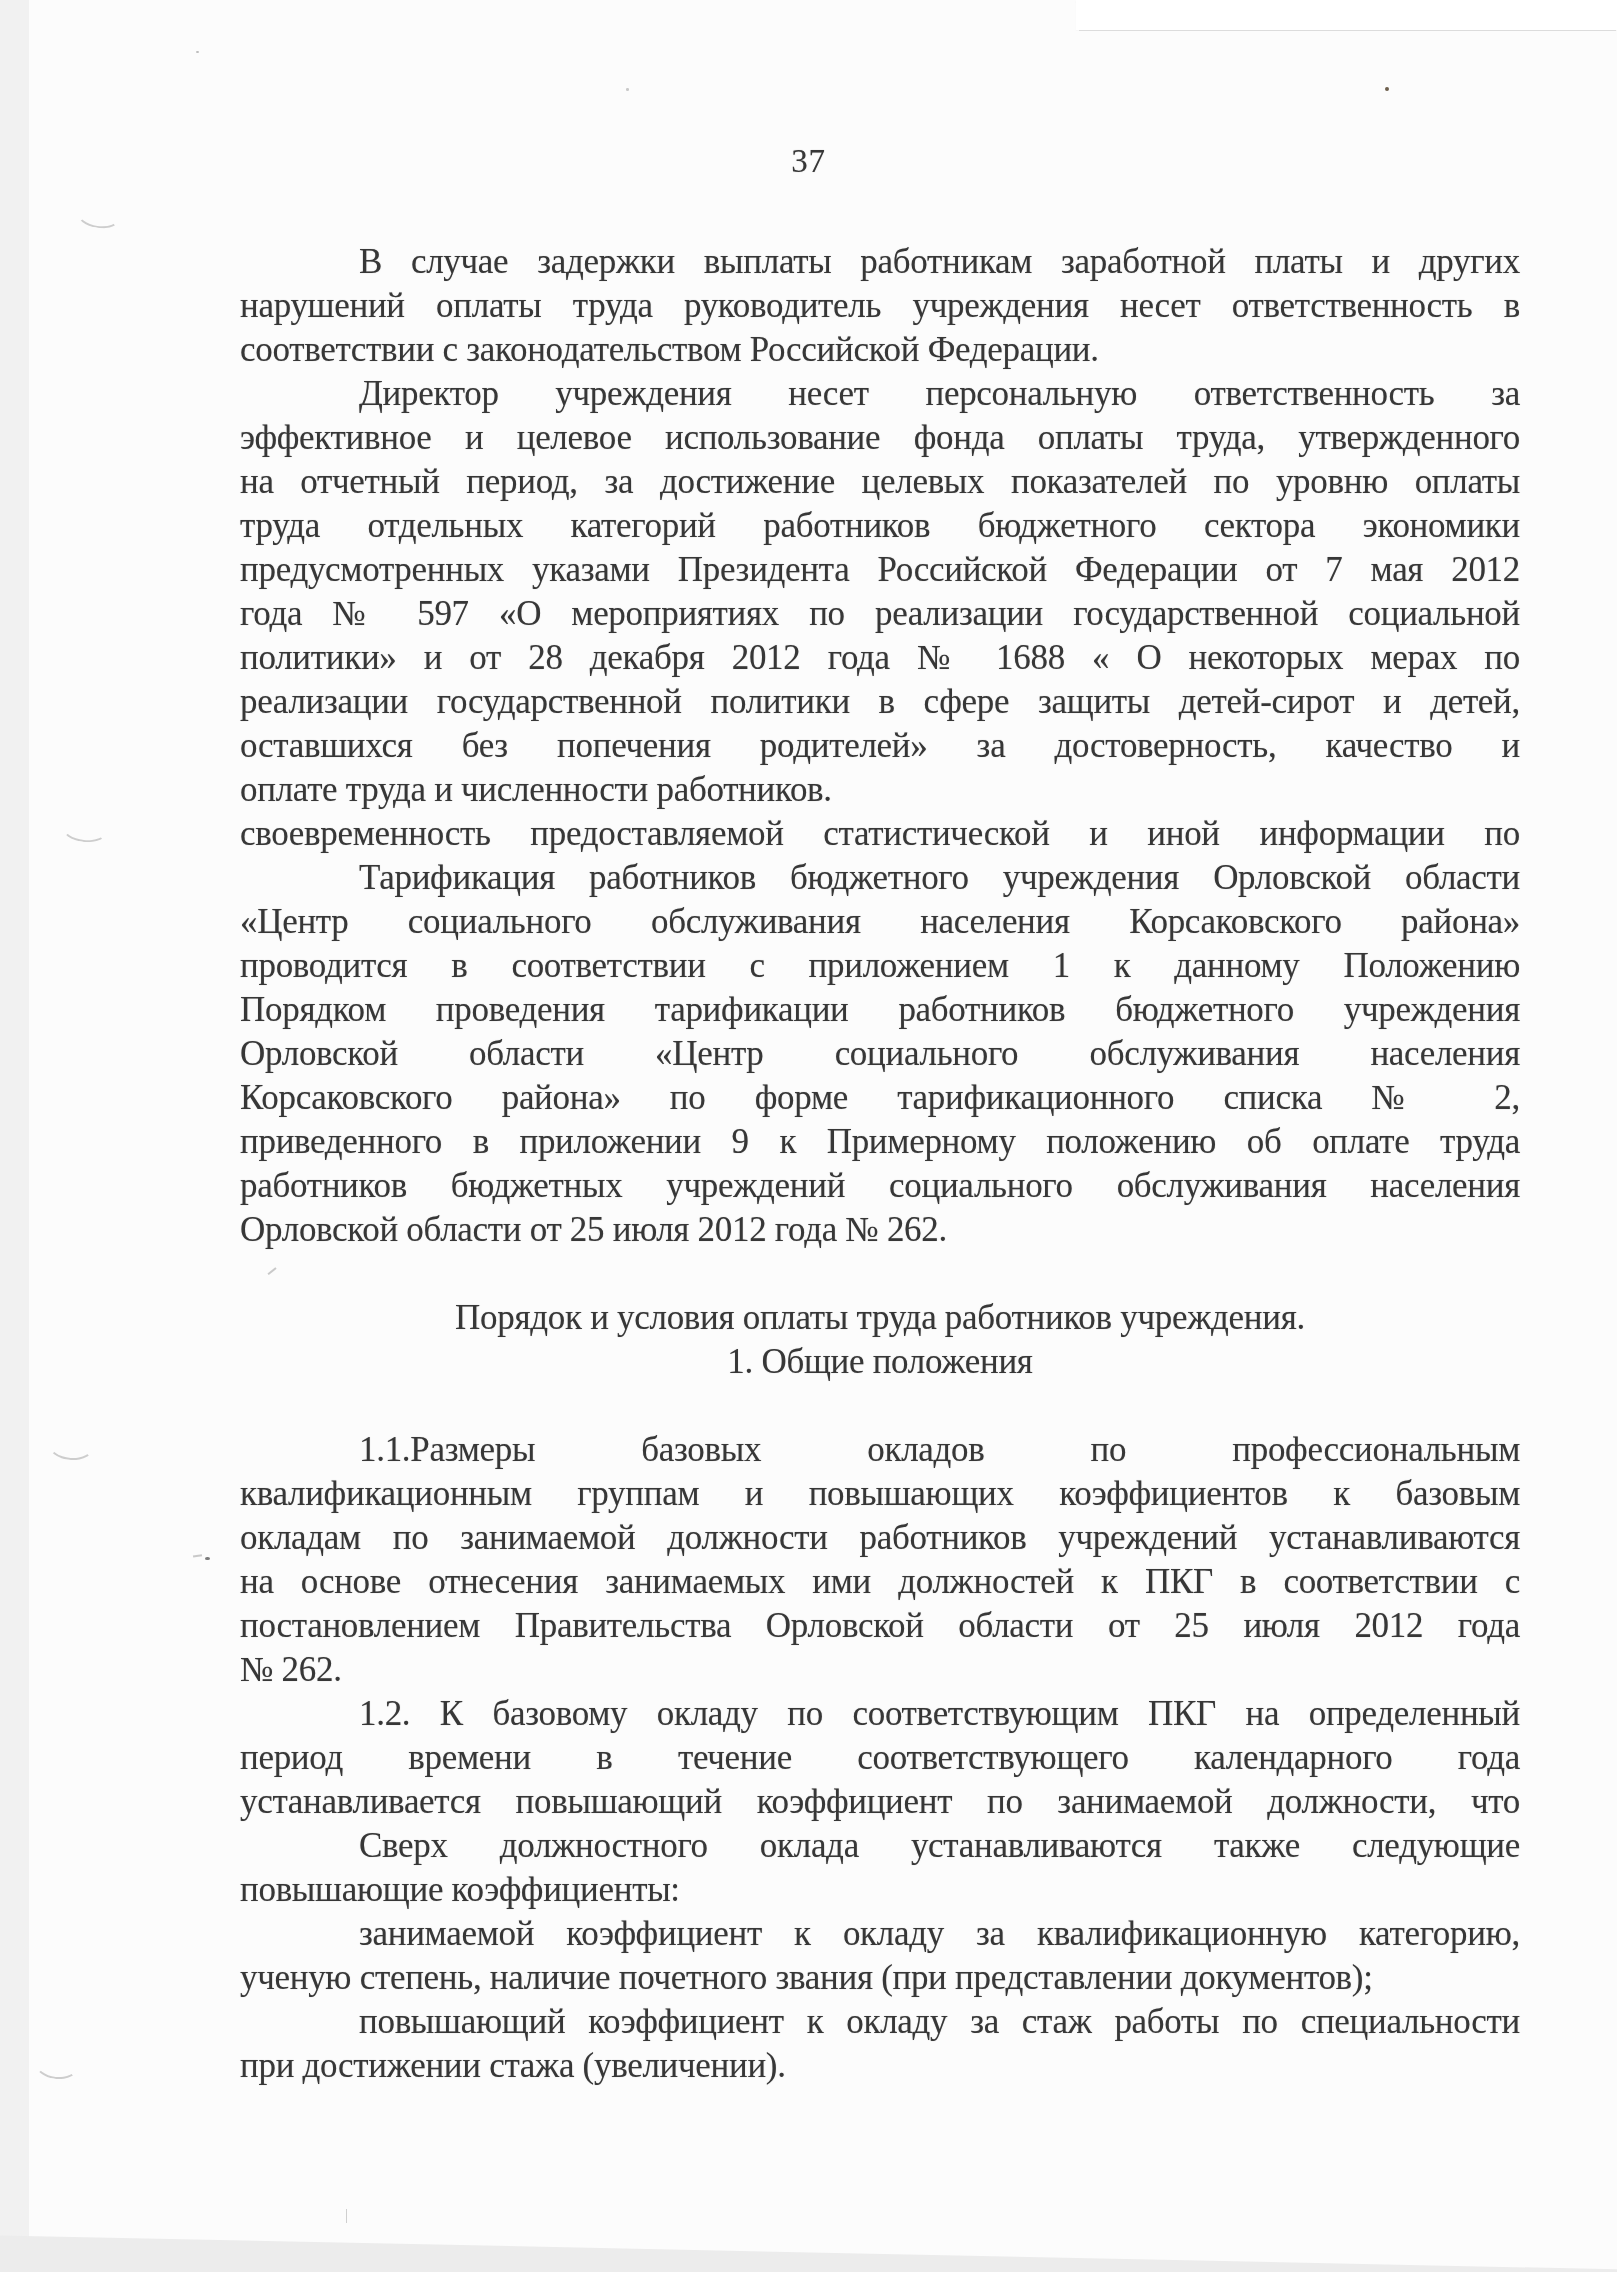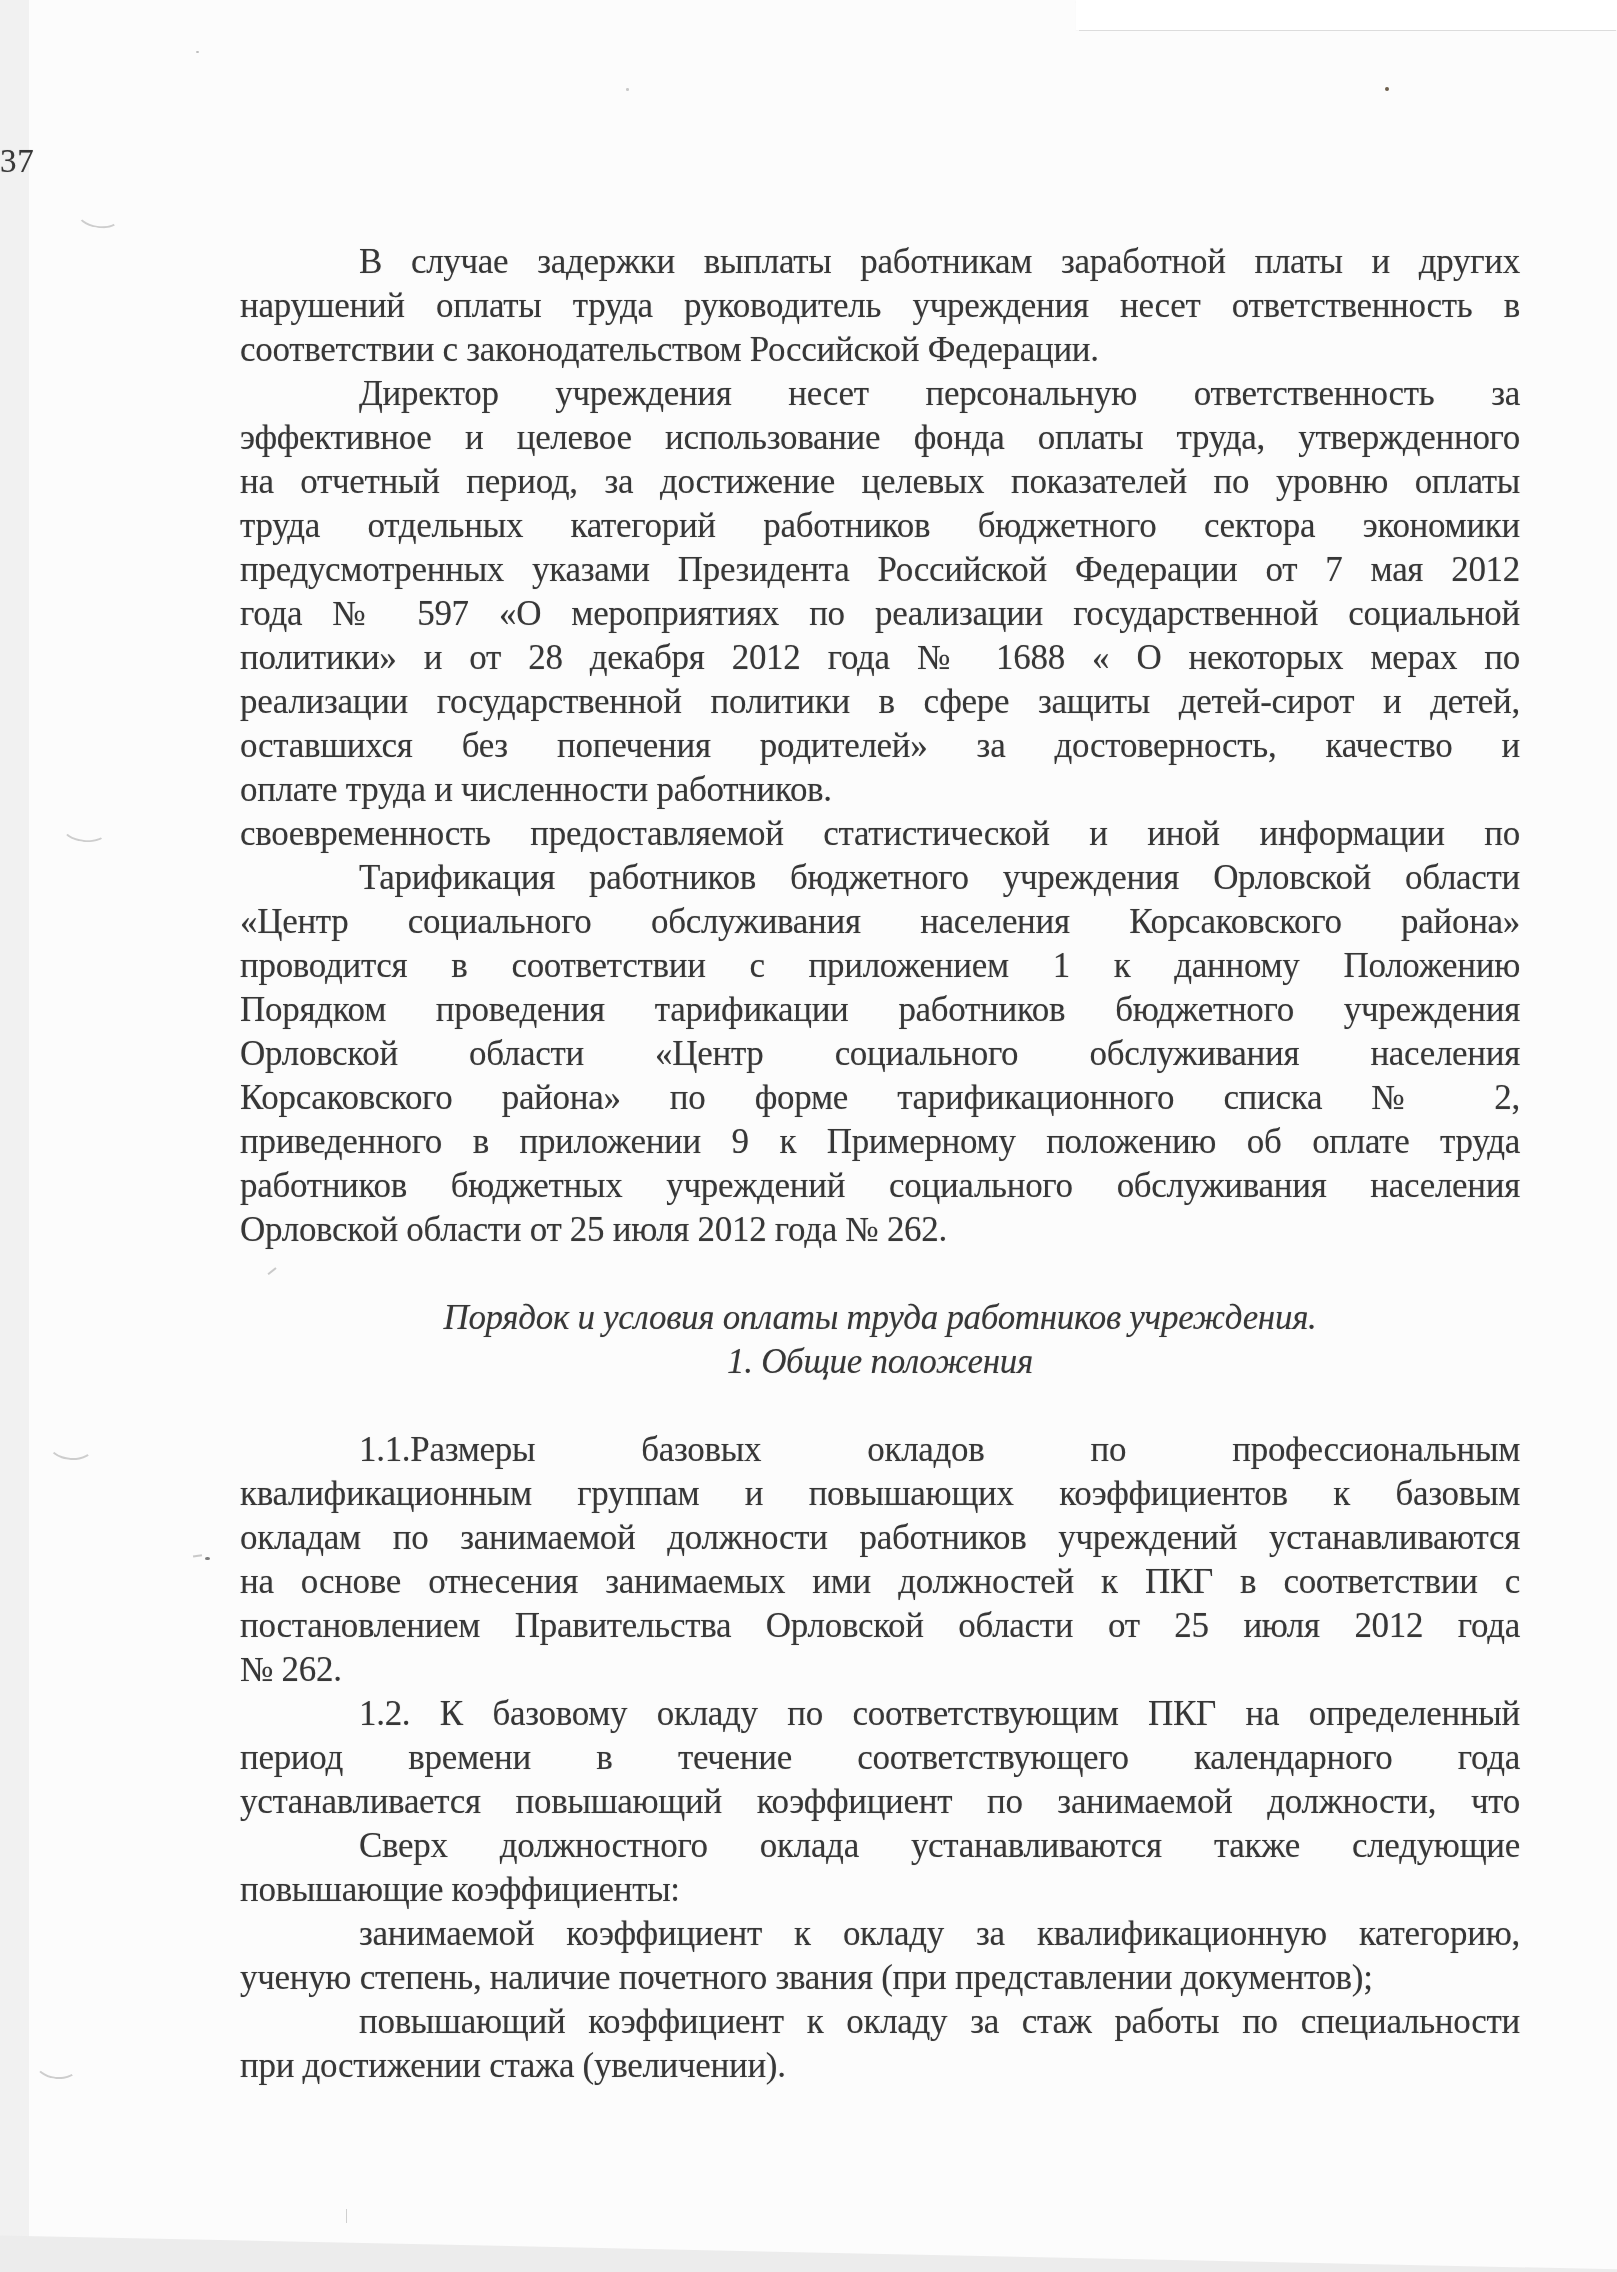--- a/index.html
+++ b/index.html
@@ -54,42 +54,41 @@
     background: #9f9f9f; opacity: 0.55; transform: rotate(-38deg); z-index: 2;
   }
   .dashmark {
     position: absolute; left: 193px; top: 1555px; width: 8.5px; height: 2px;
     background: #b3b3b3; opacity: 0.7; transform: rotate(-8deg); z-index: 2;
   }
 
   
   .pagenum {
     position: absolute; left: 0; top: 142px; width: 1617px;
-    font-size: 33px; line-height: 39px;
+    text-align: center; font-size: 33px; line-height: 39px;
     letter-spacing: 0.7px; z-index: 3;
     text-shadow: 0 0 1px rgba(70,70,70,0.4);
   }
 
   
   .flow {
     position: absolute; left: 240px; top: 240px; width: 1280px; z-index: 3;
   }
   .line {
     font-size: 35px; line-height: 44px; height: 44px;
     letter-spacing: -0.3px;
     text-align: justify; text-align-last: justify; -moz-text-align-last: justify;
     white-space: nowrap;
     text-shadow: 0 0 1px rgba(70,70,70,0.4);
   }
   .line.first { text-indent: 119px; }
   .line.last { text-align-last: left; -moz-text-align-last: left; white-space: normal; }
   .line.center {
     text-align: center; text-align-last: center; -moz-text-align-last: center;
     white-space: normal;
-    font-style: italic;
   }
   .spacer { height: 44px; }
 </style>
 </head>
 <body>
 
 <div class="page">
 
   <div class="edge-left"></div>
   <div class="edge-top"></div>

